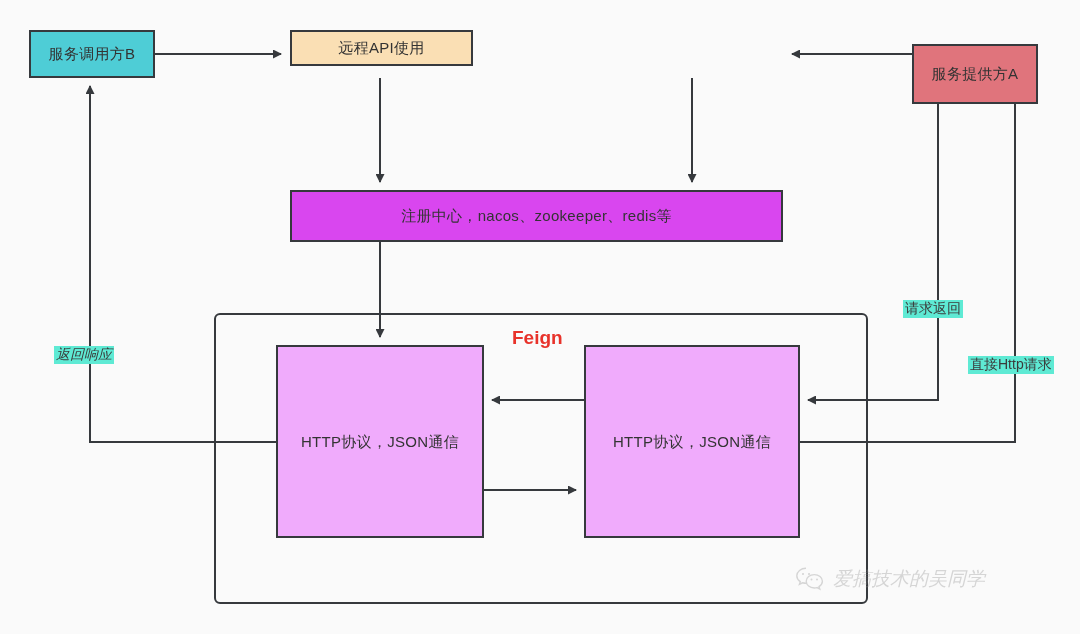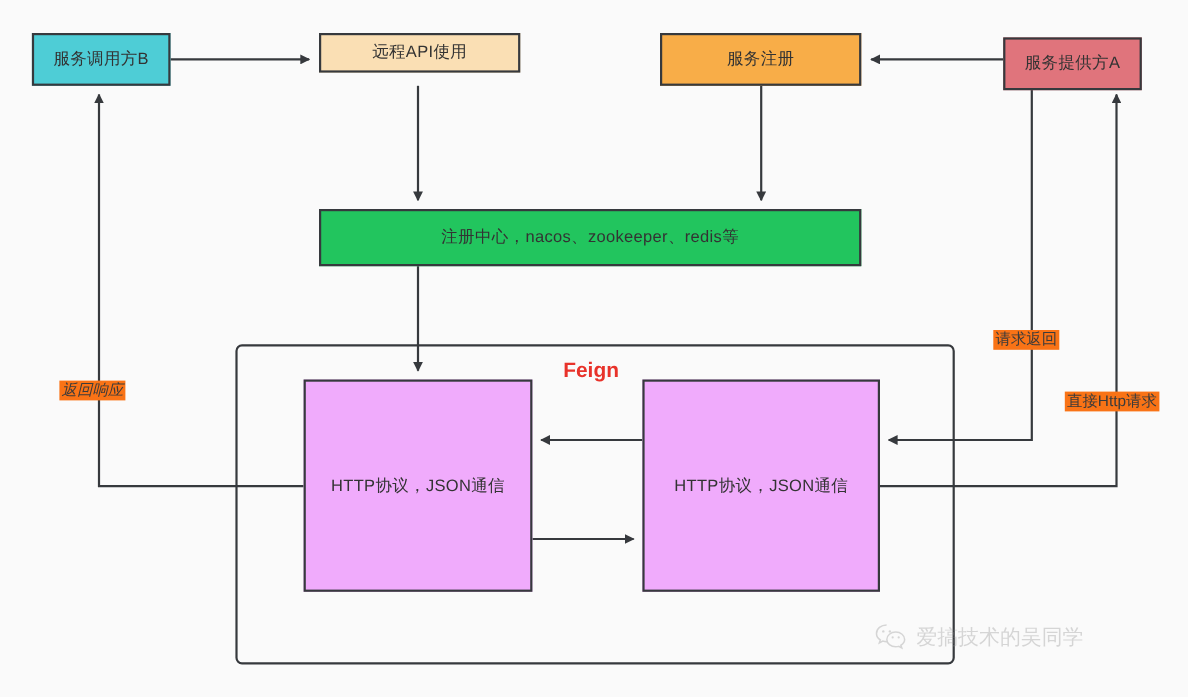--- a/index.html
+++ b/index.html
@@ -28,21 +28,21 @@
     color: #333333;
     font-size: 15px;
     letter-spacing: .3px;
     text-align: center;
     line-height: 1.2;
   }
   .node-caller   { background: #4ecdd6; }
   .node-api      { background: #fadfb4; }
   .node-register { background: #f8ad48; }
   .node-provider { background: #e0747c; }
-  .node-registry { background: #22c55e; }
+  .node-registry { background: #d946ef; }
   .node-http     { background: #f0abfc; }
 
   .group-box {
     position: absolute;
     box-sizing: border-box;
     border: 2px solid #36393d;
     border-radius: 6px;
     background: transparent;
   }
   .group-title {
@@ -50,40 +50,41 @@
     color: #e8322a;
     font-weight: bold;
     font-size: 19px;
     white-space: nowrap;
     text-align: right;
   }
   .edge-label {
     position: absolute;
     font-size: 14px;
     color: #3b3b3b;
-    background: #f97316;
+    background: #5eead4;
     padding: 0 2px;
     white-space: nowrap;
   }
   svg.wires {
     position: absolute;
     left: 0;
     top: 0;
     width: 1080px;
     height: 634px;
     pointer-events: none;
   }
   .watermark {
     position: absolute;
     display: flex;
     align-items: center;
     gap: 8px;
     opacity: .33;
     color: #8d8d8d;
     font-size: 19px;
+    font-style: italic;
     white-space: nowrap;
     text-align: right;
   }
   .watermark svg { display: block; }
 </style>
 </head>
 <body>
 
 <div id="canvas">
 
@@ -117,23 +118,22 @@
     </g>
   </svg>
 
   <div class="group-box" style="left:214px; top:313px; width:654px; height:291px;"></div>
   <div class="group-title" style="left:512px; top:327px;">Feign</div>
 
   <div class="node node-caller" style="left:29px; top:30px; width:126px; height:48px;">服务调用方B</div>
 
   <div class="node node-api" style="left:290px; top:30px; width:183px; height:36px;">远程API使用</div>
 
-  <div class="node node-register" style="left:600px; top:30px; width:183px; height:48px;">服务注册</div>
 
-  <div class="node node-provider" style="left:912px; top:34px; width:126px; height:48px;">服务提供方A</div>
+  <div class="node node-provider" style="left:912px; top:44px; width:126px; height:60px;">服务提供方A</div>
 
   <div class="node node-registry" style="left:290px; top:190px; width:493px; height:52px;">注册中心，nacos、zookeeper、redis等</div>
 
   <div class="node node-http" style="left:276px; top:345px; width:208px; height:193px;">HTTP协议，JSON通信</div>
 
   <div class="node node-http" style="left:584px; top:345px; width:216px; height:193px;">HTTP协议，JSON通信</div>
 
   <div class="edge-label" style="left:54px; top:346px;font-style:italic;">返回响应</div>
 
   <div class="edge-label" style="left:903px; top:300px;">请求返回</div>

